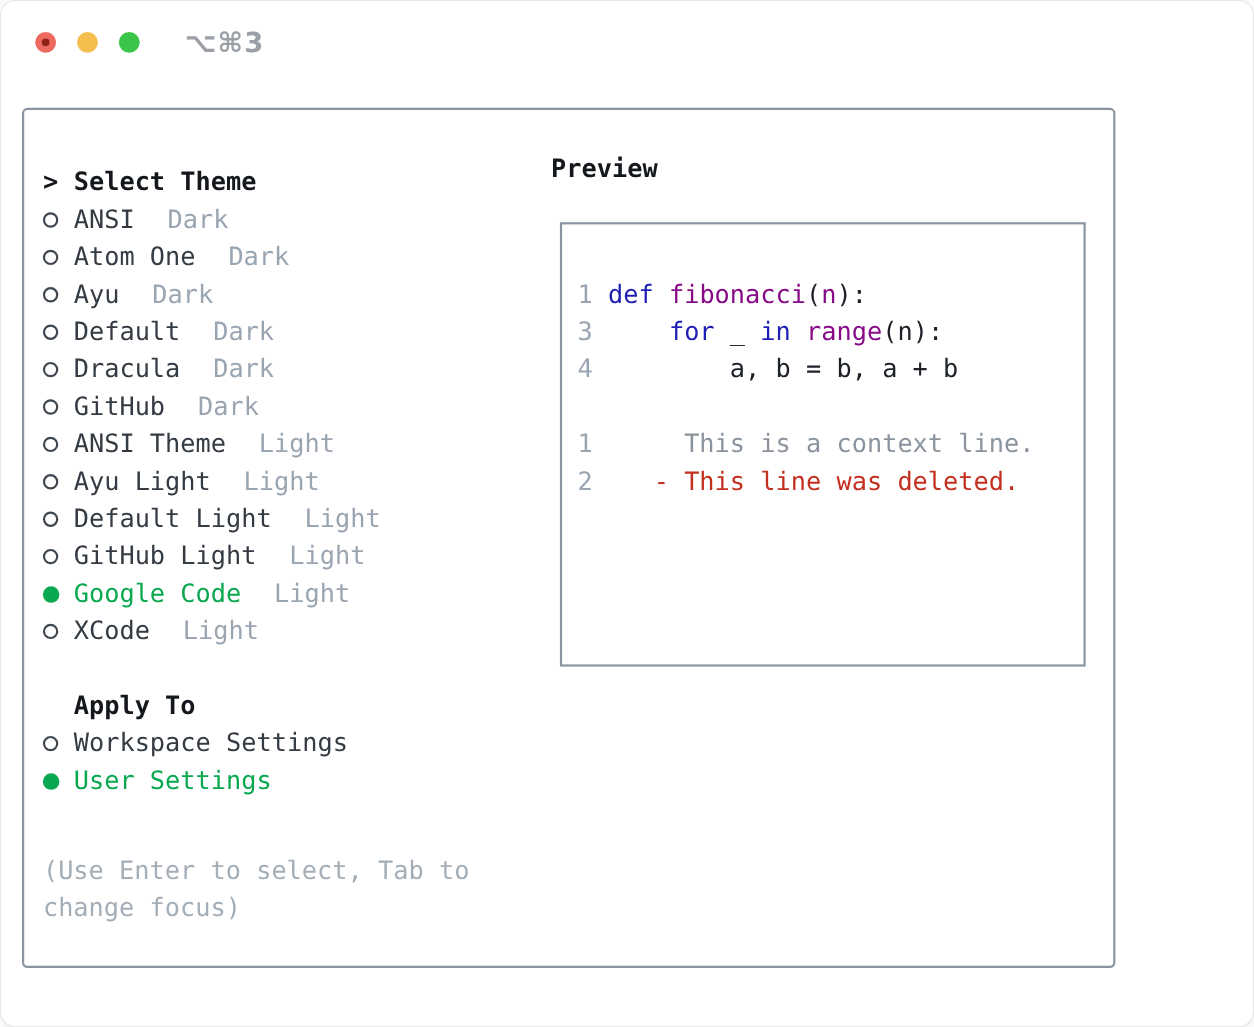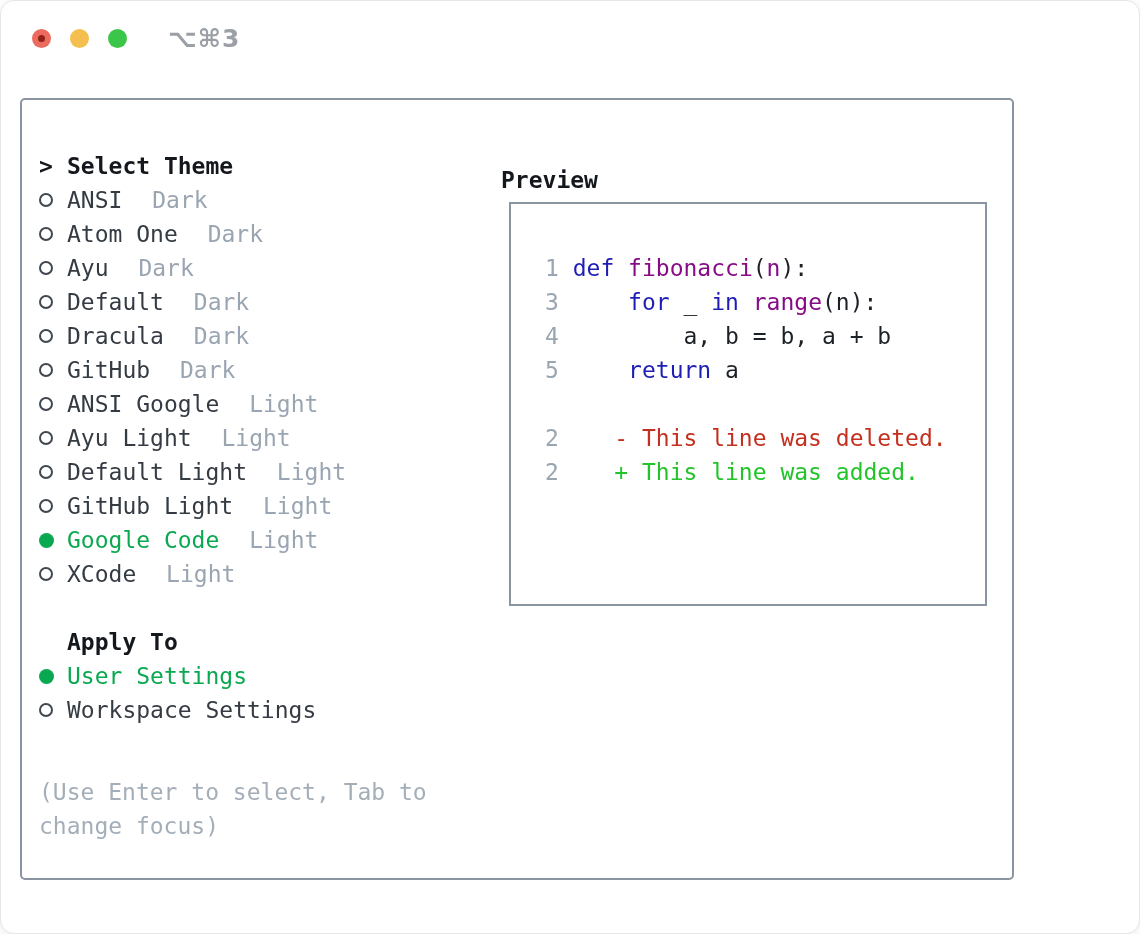--- a/index.html
+++ b/index.html
@@ -33,25 +33,25 @@
   .row{height:34px;display:flex;align-items:center;white-space:pre;}
   .marker{display:inline-flex;width:28px;align-items:center;}
   .circle{width:14px;height:14px;border-radius:50%;border:2px solid #40474f;box-sizing:border-box;}
   .circle.sel{width:15px;height:15px;border:none;background:var(--selected-green);}
   .prompt,.bold{font-weight:bold;color:#14181d;}
   .lab{color:#343b43;}
   .lab.sel-text{color:var(--selected-green);}
   .variant{color:#9aa5b2;margin-left:16px;}
   .hint{width:436px;margin-top:14px;color:#a4aeb8;font-size:23px;line-height:34px;white-space:normal;}
   
-  .right-title{position:absolute;left:479px;top:63px;font-size:23px;}
+  .right-title{position:absolute;left:479px;top:37px;font-size:23px;}
   .preview-box{
     position:absolute;left:487px;top:102px;width:478px;height:404px;
     border:2px solid var(--panel-border);box-sizing:border-box;
-    padding:47px 0 0 34px;overflow:hidden;background:#fff;
+    padding:47px 0 0 14px;overflow:hidden;background:#fff;
   }
   .code-row{height:34px;line-height:34px;white-space:pre;font-size:23px;}
   .ln{color:#9aa5b2;}
   .kw{color:var(--code-keyword);}
   .fn{color:var(--code-function);}
   .nm{color:var(--code-number);}
   .pl{color:#1c2127;}
   .context{color:#8b949e;}
   .deleted{color:var(--diff-red);}
   .added{color:var(--diff-green);}
@@ -75,50 +75,49 @@
       <div class="row">
         <span class="marker prompt">&gt;</span><span class="bold">Select Theme</span>
       </div>
       <div id="theme-list">
           <div class="row"><span class="marker"><span class="circle"></span></span><span class="lab">ANSI</span><span class="variant"> Dark</span></div>
           <div class="row"><span class="marker"><span class="circle"></span></span><span class="lab">Atom One</span><span class="variant"> Dark</span></div>
           <div class="row"><span class="marker"><span class="circle"></span></span><span class="lab">Ayu</span><span class="variant"> Dark</span></div>
           <div class="row"><span class="marker"><span class="circle"></span></span><span class="lab">Default</span><span class="variant"> Dark</span></div>
           <div class="row"><span class="marker"><span class="circle"></span></span><span class="lab">Dracula</span><span class="variant"> Dark</span></div>
           <div class="row"><span class="marker"><span class="circle"></span></span><span class="lab">GitHub</span><span class="variant"> Dark</span></div>
-          <div class="row"><span class="marker"><span class="circle"></span></span><span class="lab">ANSI Google</span><span class="variant"> Light</span></div>
+          <div class="row"><span class="marker"><span class="circle"></span></span><span class="lab">ANSI Theme</span><span class="variant"> Light</span></div>
           <div class="row"><span class="marker"><span class="circle"></span></span><span class="lab">Ayu Light</span><span class="variant"> Light</span></div>
           <div class="row"><span class="marker"><span class="circle"></span></span><span class="lab">Default Light</span><span class="variant"> Light</span></div>
           <div class="row"><span class="marker"><span class="circle"></span></span><span class="lab">GitHub Light</span><span class="variant"> Light</span></div>
           <div class="row"><span class="marker"><span class="circle sel"></span></span><span class="lab sel-text">Google Code</span><span class="variant"> Light</span></div>
           <div class="row"><span class="marker"><span class="circle"></span></span><span class="lab">XCode</span><span class="variant"> Light</span></div>
         </div>
       <div class="row"></div>
       <div class="row">
         <span class="marker"></span><span class="bold">Apply To</span>
       </div>
       <div id="apply-list">
+          <div class="row"><span class="marker"><span class="circle"></span></span><span class="lab">Workspace Settings</span></div>
           <div class="row"><span class="marker"><span class="circle sel"></span></span><span class="lab sel-text">User Settings</span></div>
-          <div class="row"><span class="marker"><span class="circle"></span></span><span class="lab">Workspace Settings</span></div>
         </div>
       <div class="row"></div>
       <div class="hint">(Use Enter to select, Tab to change focus)</div>
     </div>
 
     <div class="row right-title">
       <span class="bold">Preview</span>
     </div>
     <div class="preview-box">
       <div id="code-lines">
           <div class="code-row"><span class="ln">1 </span><span class="kw">def</span><span class="pl"> </span><span class="fn">fibonacci</span><span class="pl">(</span><span class="fn">n</span><span class="pl">):</span></div>
           <div class="code-row"><span class="ln">3 </span><span class="pl">    </span><span class="kw">for</span><span class="pl"> _ </span><span class="kw">in</span><span class="pl"> </span><span class="fn">range</span><span class="pl">(n):</span></div>
           <div class="code-row"><span class="ln">4 </span><span class="pl">        a, b = b, a + b</span></div>
-          <div class="code-row"><span class="ln">5 </span><span class="pl">    </span><span class="kw">return</span><span class="pl"> a</span></div>
         </div>
       <div class="code-row"></div>
       <div id="diff-lines">
+          <div class="code-row"><span class="ln">1 </span><span class="context">     This is a context line.</span></div>
           <div class="code-row"><span class="ln">2 </span><span class="deleted">   - This line was deleted.</span></div>
-          <div class="code-row"><span class="ln">2 </span><span class="added">   + This line was added.</span></div>
         </div>
     </div>
 
   </div>
 </div>
 
 </body></html>

